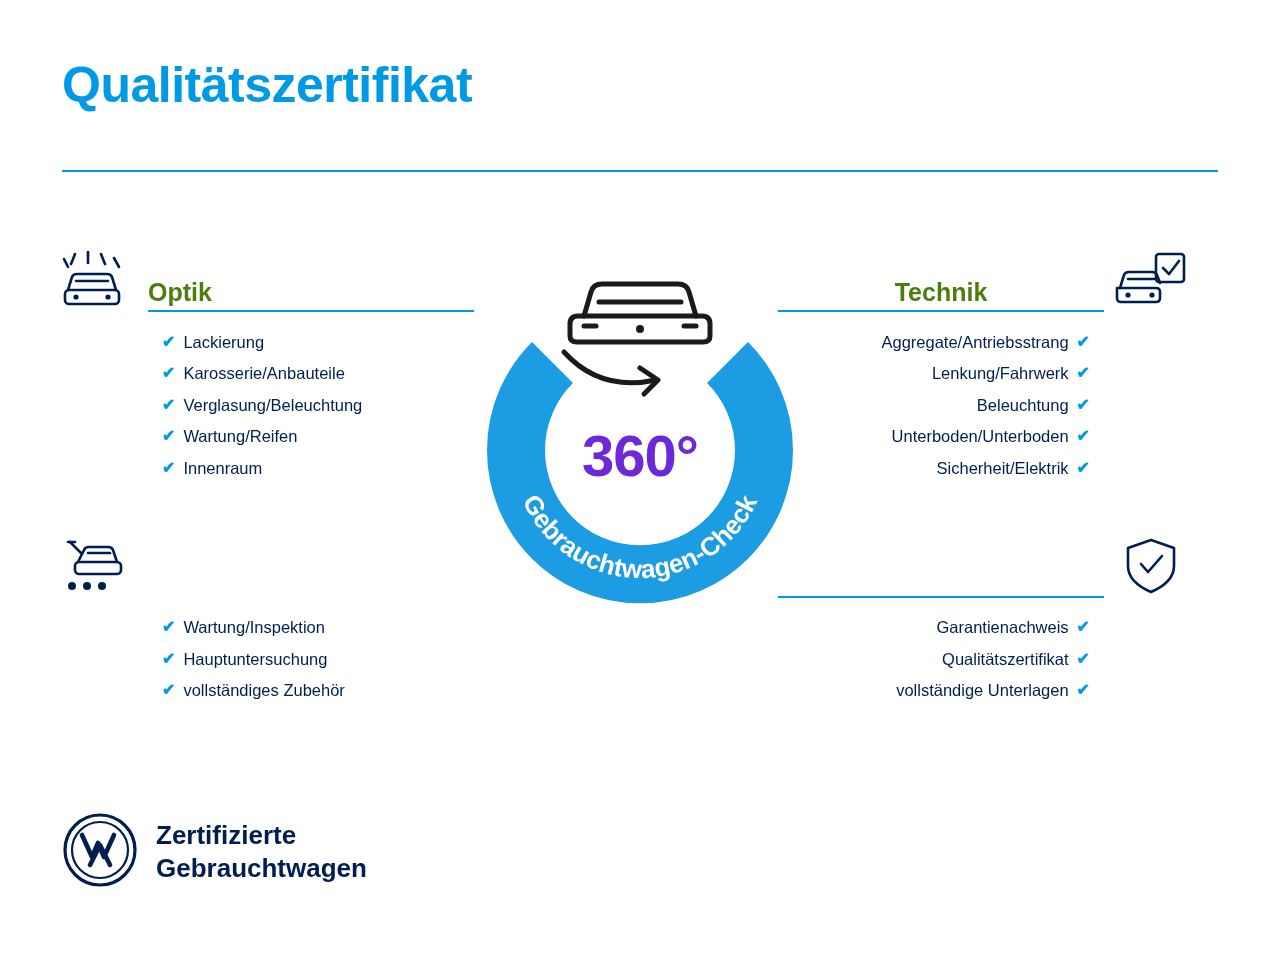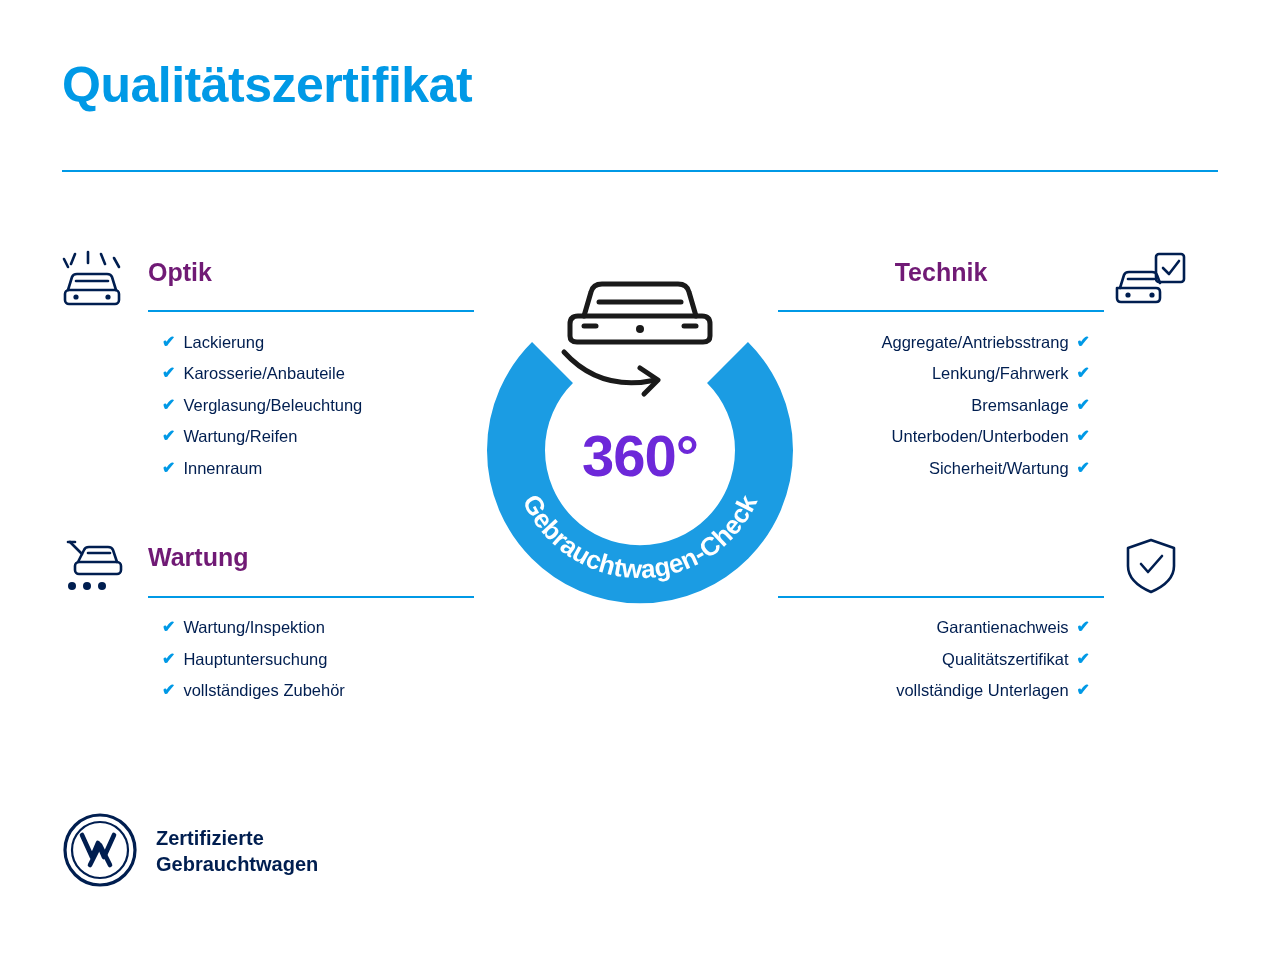--- a/index.html
+++ b/index.html
@@ -67,23 +67,23 @@
     flex: 0 0 78px;
     position: relative;
   }
   .head-text-wrap {
     flex: 1 1 auto;
     padding: 0 8px;
   }
   .block-title {
     font-size: 25px;
     font-weight: bold;
-    color: #701a75;
+    color: #4d7c0f;
     line-height: 1.1;
-    padding-bottom: 24px;
+    padding-bottom: 4px;
   }
   .col-right .block-title { text-align: center; }
   .head-rule {
     height: 2px;
     background: #0099e6;
     width: 100%;
   }
 
   ul.items {
     list-style: none;
@@ -134,21 +134,21 @@
   
   .footer {
     position: absolute;
     left: 62px;
     top: 812px;
     display: flex;
     align-items: center;
     gap: 18px;
   }
   .footer-text {
-    font-size: 20px;
+    font-size: 26px;
     font-weight: bold;
     color: #001e50;
     line-height: 1.28;
   }
 </style>
 </head>
 <body>
 
 <div class="page">
 
@@ -215,24 +215,20 @@
               <path d="M16 26 L22 14 Q23 11 27 11 L46 11 Q50 11 51 14 L55 26"></path>
               <rect x="13" y="26" width="46" height="12" rx="4"></rect>
               <line x1="26" y1="17" x2="48" y2="17"></line>
               <path d="M6 6 L13 6"></path>
             </g>
             <circle cx="10" cy="50" r="4" fill="#001e50"></circle>
             <circle cx="25" cy="50" r="4" fill="#001e50"></circle>
             <circle cx="40" cy="50" r="4" fill="#001e50"></circle>
           </svg>
         </div>
-        <div class="head-text-wrap">
-          <div class="block-title">Wartung</div>
-          <div class="head-rule"></div>
-        </div>
       </div>
       <ul class="items">
         <li>
             <span class="check">✔</span>
             <span>Wartung/Inspektion</span>
           </li>
         <li>
             <span class="check">✔</span>
             <span>Hauptuntersuchung</span>
           </li>
@@ -270,29 +266,29 @@
         <li>
             <span class="check">✔</span>
             <span>Aggregate/Antriebsstrang</span>
           </li>
         <li>
             <span class="check">✔</span>
             <span>Lenkung/Fahrwerk</span>
           </li>
         <li>
             <span class="check">✔</span>
-            <span>Bremsanlage</span>
+            <span>Beleuchtung</span>
           </li>
         <li>
             <span class="check">✔</span>
             <span>Unterboden/Unterboden</span>
           </li>
         <li>
             <span class="check">✔</span>
-            <span>Sicherheit/Wartung</span>
+            <span>Sicherheit/Elektrik</span>
           </li>
       </ul>
     </div>
 
     <div class="block">
       <div class="block-head">
         <div class="block-icon">
           <svg width="78" height="62" viewBox="0 0 78 62">
             <g fill="none" stroke="#001e50" stroke-width="2.6" stroke-linejoin="round" stroke-linecap="round">
               <path d="M39 4 L62 12 L62 30 Q62 46 39 56 Q16 46 16 30 L16 12 Z"></path>

